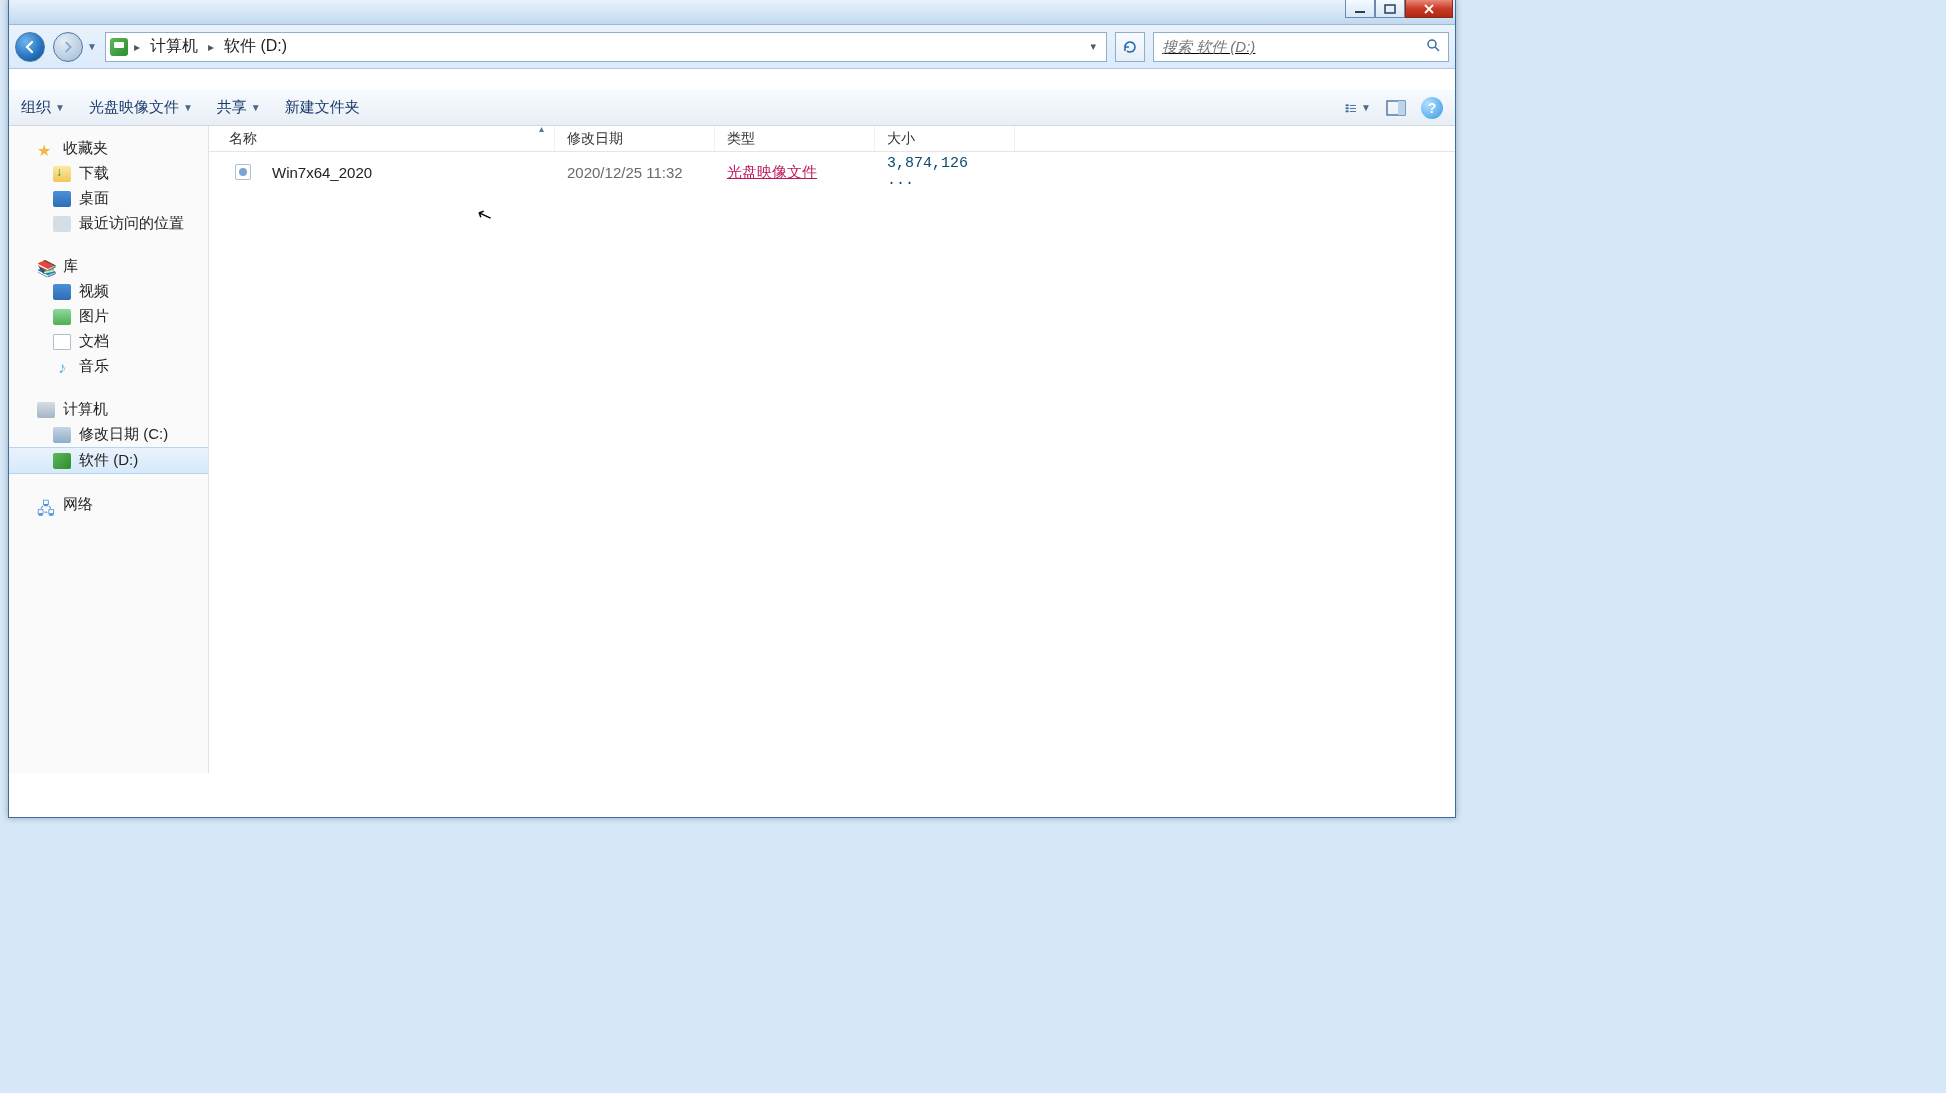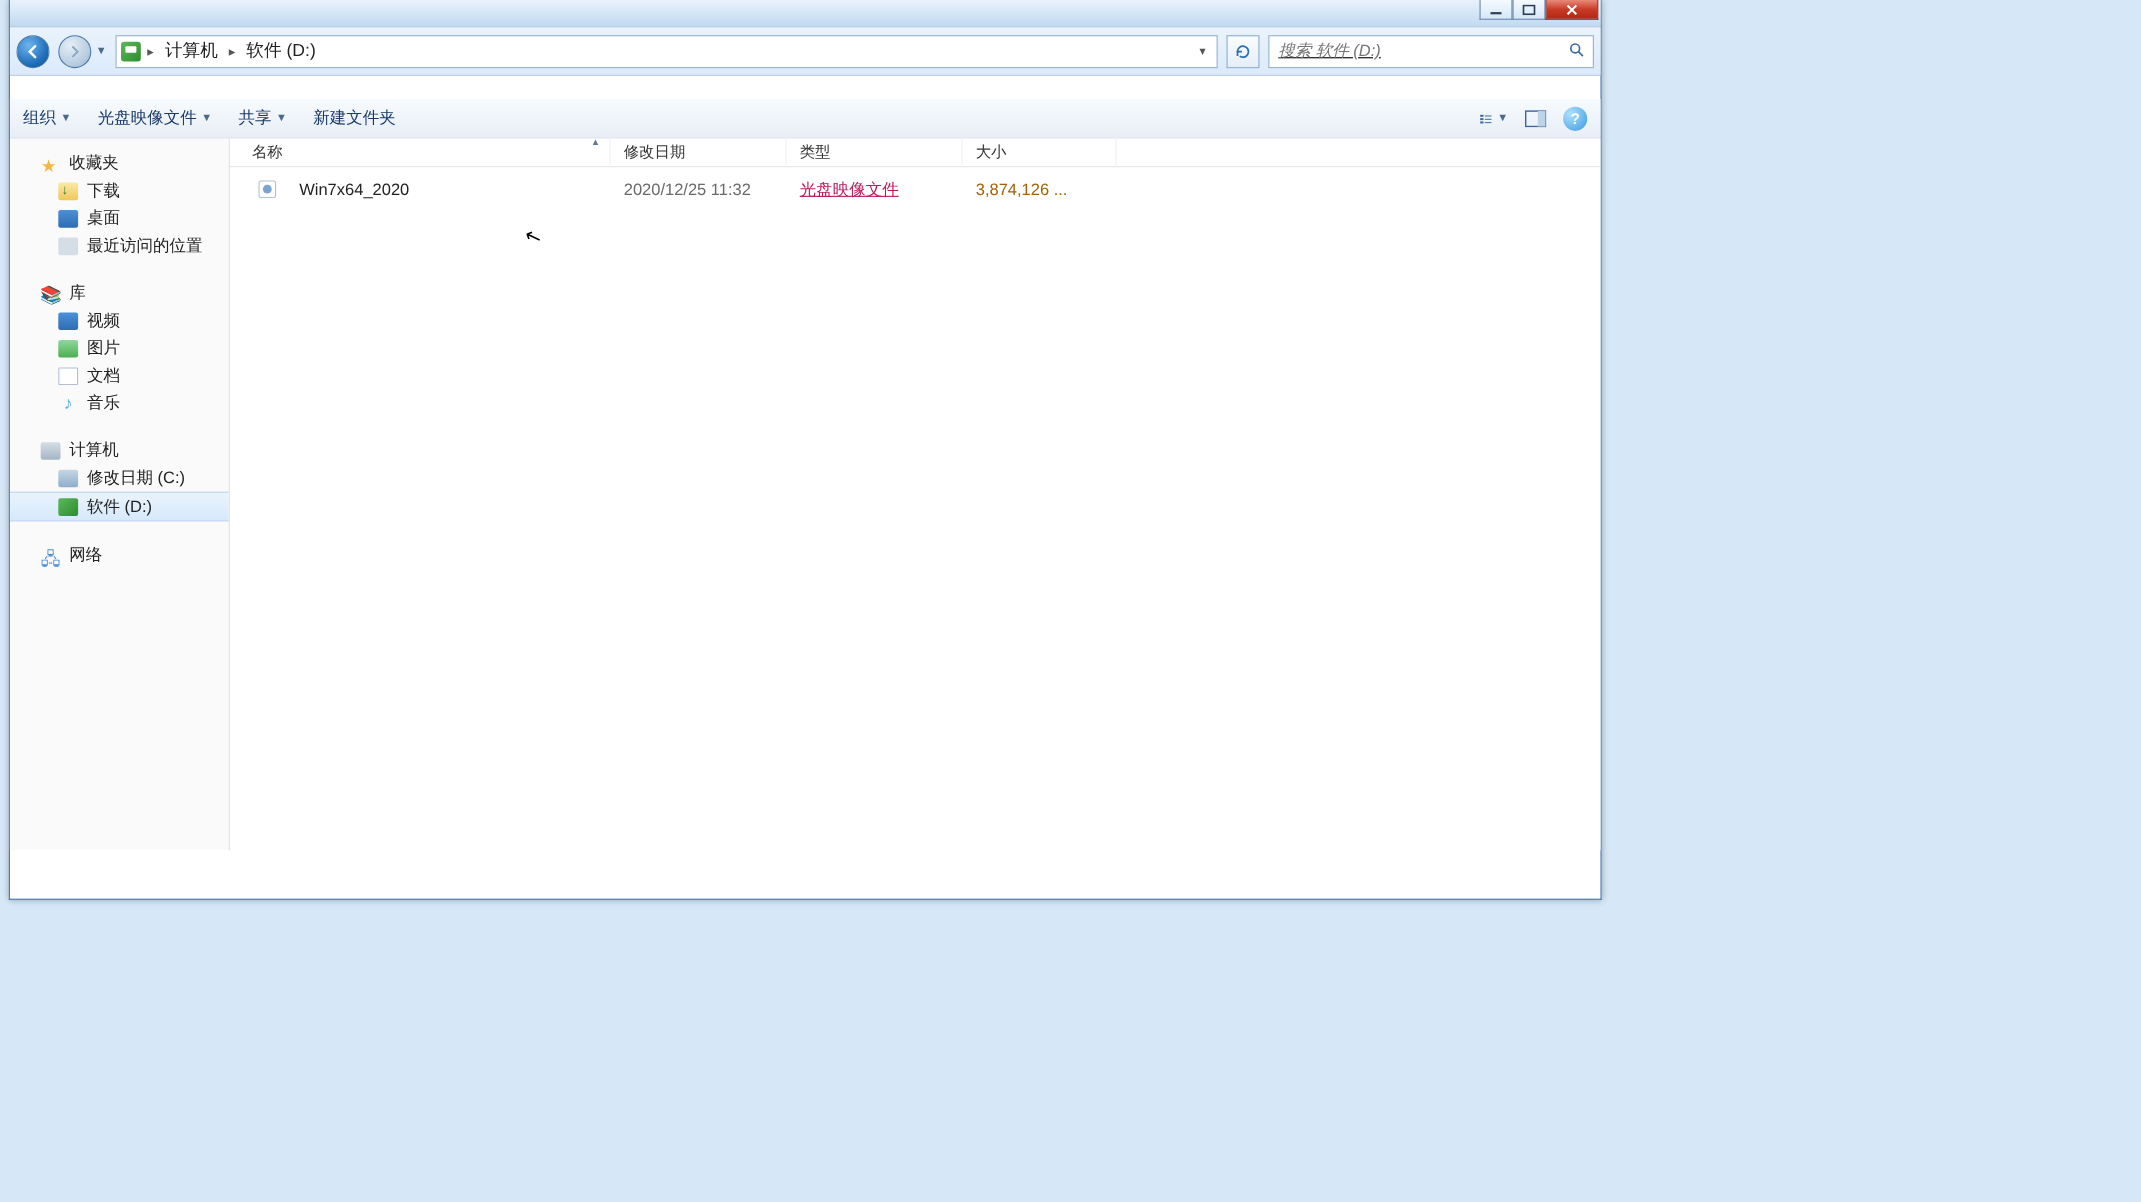--- a/index.html
+++ b/index.html
@@ -146,21 +146,21 @@
 .col-size { width: 140px; }
 
 .file-rows { flex: 1; padding-top: 6px; position: relative; }
 .file-row { display: flex; align-items: center; height: 28px; font-size: 15px; color: #222; }
 .cell { padding: 0 12px; }
 .cell-name { width: 346px; padding-left: 26px; display: flex; align-items: center; gap: 21px; }
 .cell-name .file-ico { width: 16px; height: 16px; background: #fff; border: 1px solid #b0c0d0; border-radius: 2px; position: relative; }
 .cell-name .file-ico::after { content:""; position:absolute; top:3px; left:3px; width:8px; height:8px; border-radius:50%; background:#7aa5d0; }
 .cell-date { width: 160px; color: #6a6a6a; }
 .cell-type { width: 160px; color: #be185d; text-decoration: underline; }
-.cell-size { width: 140px; color: #a16207; }
+.cell-size { width: 140px; color: #0c4a6e; font-family: Liberation Mono, monospace; }
 
 .cursor-arrow { position: absolute; left: 268px; top: 52px; font-size: 18px; color: #000; transform: rotate(-20deg); pointer-events: none; }
 
 
 .statusbar {
   height: 62px; background: linear-gradient(to bottom,#f2f7fc,#e5eef6);
   border-top: 1px solid #cfd9e3; display: flex; align-items: center;
   padding: 0 16px; gap: 20px;
 }
 .status-ico {

